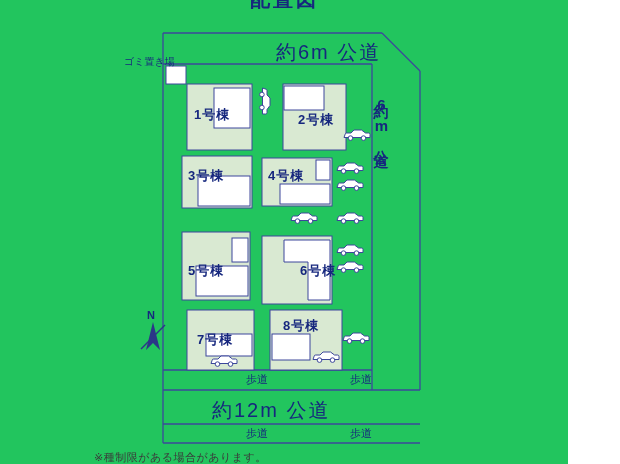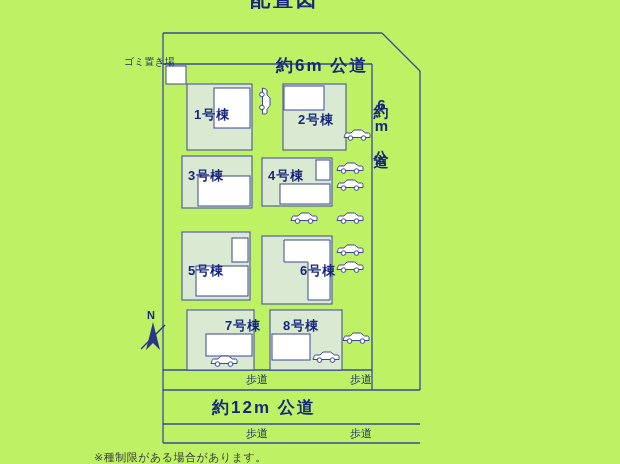--- a/index.html
+++ b/index.html
@@ -1,25 +1,25 @@
 <!DOCTYPE html>
 <html><head>
 <meta charset="utf-8">
 <style>
   * { margin:0; padding:0; box-sizing:border-box; }
   html,body { background:#ffffff; }
   body { font-family:"Liberation Sans","DejaVu Sans",sans-serif; }
   .canvas {
-    position:relative; width:620px; height:464px;
-    overflow:hidden; background:#bef264; color:#16277e;
+    position:relative; width:568px; height:464px;
+    overflow:hidden; background:#22c55e; color:#16277e;
   }
   .plan-svg { position:absolute; left:0; top:0; }
   .lbl { position:absolute; white-space:nowrap; color:#16277e; line-height:1.2; }
   .clipped-title { font-size:20px; font-weight:700; letter-spacing:3px; }
-  .road-label { font-size:17px; font-weight:700; letter-spacing:2px;margin-top:16px; }
+  .road-label { font-size:20px; font-weight:400; letter-spacing:2px; }
   .vertical-label {
     writing-mode:vertical-rl; text-orientation:upright;
     font-size:15px; font-weight:700; letter-spacing:4px;
   }
   .lot-label { font-size:13px; font-weight:700; letter-spacing:1px; }
   .small-label { font-size:11px;margin-left:48px; }
   .tiny-label { font-size:10px; }
   .compass-n { font-size:11px; font-weight:700; }
   .note-label { font-size:11px; color:#3a3a3a; letter-spacing:0.5px; }
 </style>
@@ -103,28 +103,28 @@
   <div class="lbl road-label" style="left:276px; top:40px;">約6m 公道</div>
 
   <div class="lbl vertical-label" style="left:372px; top:92px;">約6m公道</div>
 
   <div class="lbl lot-label" style="left:194px; top:107px;">1号棟</div>
   <div class="lbl lot-label" style="left:298px; top:112px;">2号棟</div>
   <div class="lbl lot-label" style="left:188px; top:168px;">3号棟</div>
   <div class="lbl lot-label" style="left:268px; top:168px;">4号棟</div>
   <div class="lbl lot-label" style="left:188px; top:263px;">5号棟</div>
   <div class="lbl lot-label" style="left:268px; top:263px;margin-left:32px;">6号棟</div>
-  <div class="lbl lot-label" style="left:197px; top:318px;margin-left:28px;">7号棟</div>
+  <div class="lbl lot-label" style="left:197px; top:332px;">7号棟</div>
   <div class="lbl lot-label" style="left:283px; top:318px;">8号棟</div>
 
   <div class="lbl compass-n" style="left:147px; top:309px;">N</div>
 
   <div class="lbl small-label" style="left:198px; top:373px;">歩道</div>
   <div class="lbl small-label" style="left:302px; top:373px;">歩道</div>
 
-  <div class="lbl road-label" style="left:212px; top:382px;">約12m 公道</div>
+  <div class="lbl road-label" style="left:212px; top:398px;">約12m 公道</div>
 
   <div class="lbl small-label" style="left:198px; top:427px;">歩道</div>
   <div class="lbl small-label" style="left:302px; top:427px;">歩道</div>
 
   <div class="lbl note-label" style="left:94px; top:451px;text-align:center;">※種制限がある場合があります。</div>
 
 </div>
 
 </body></html>

